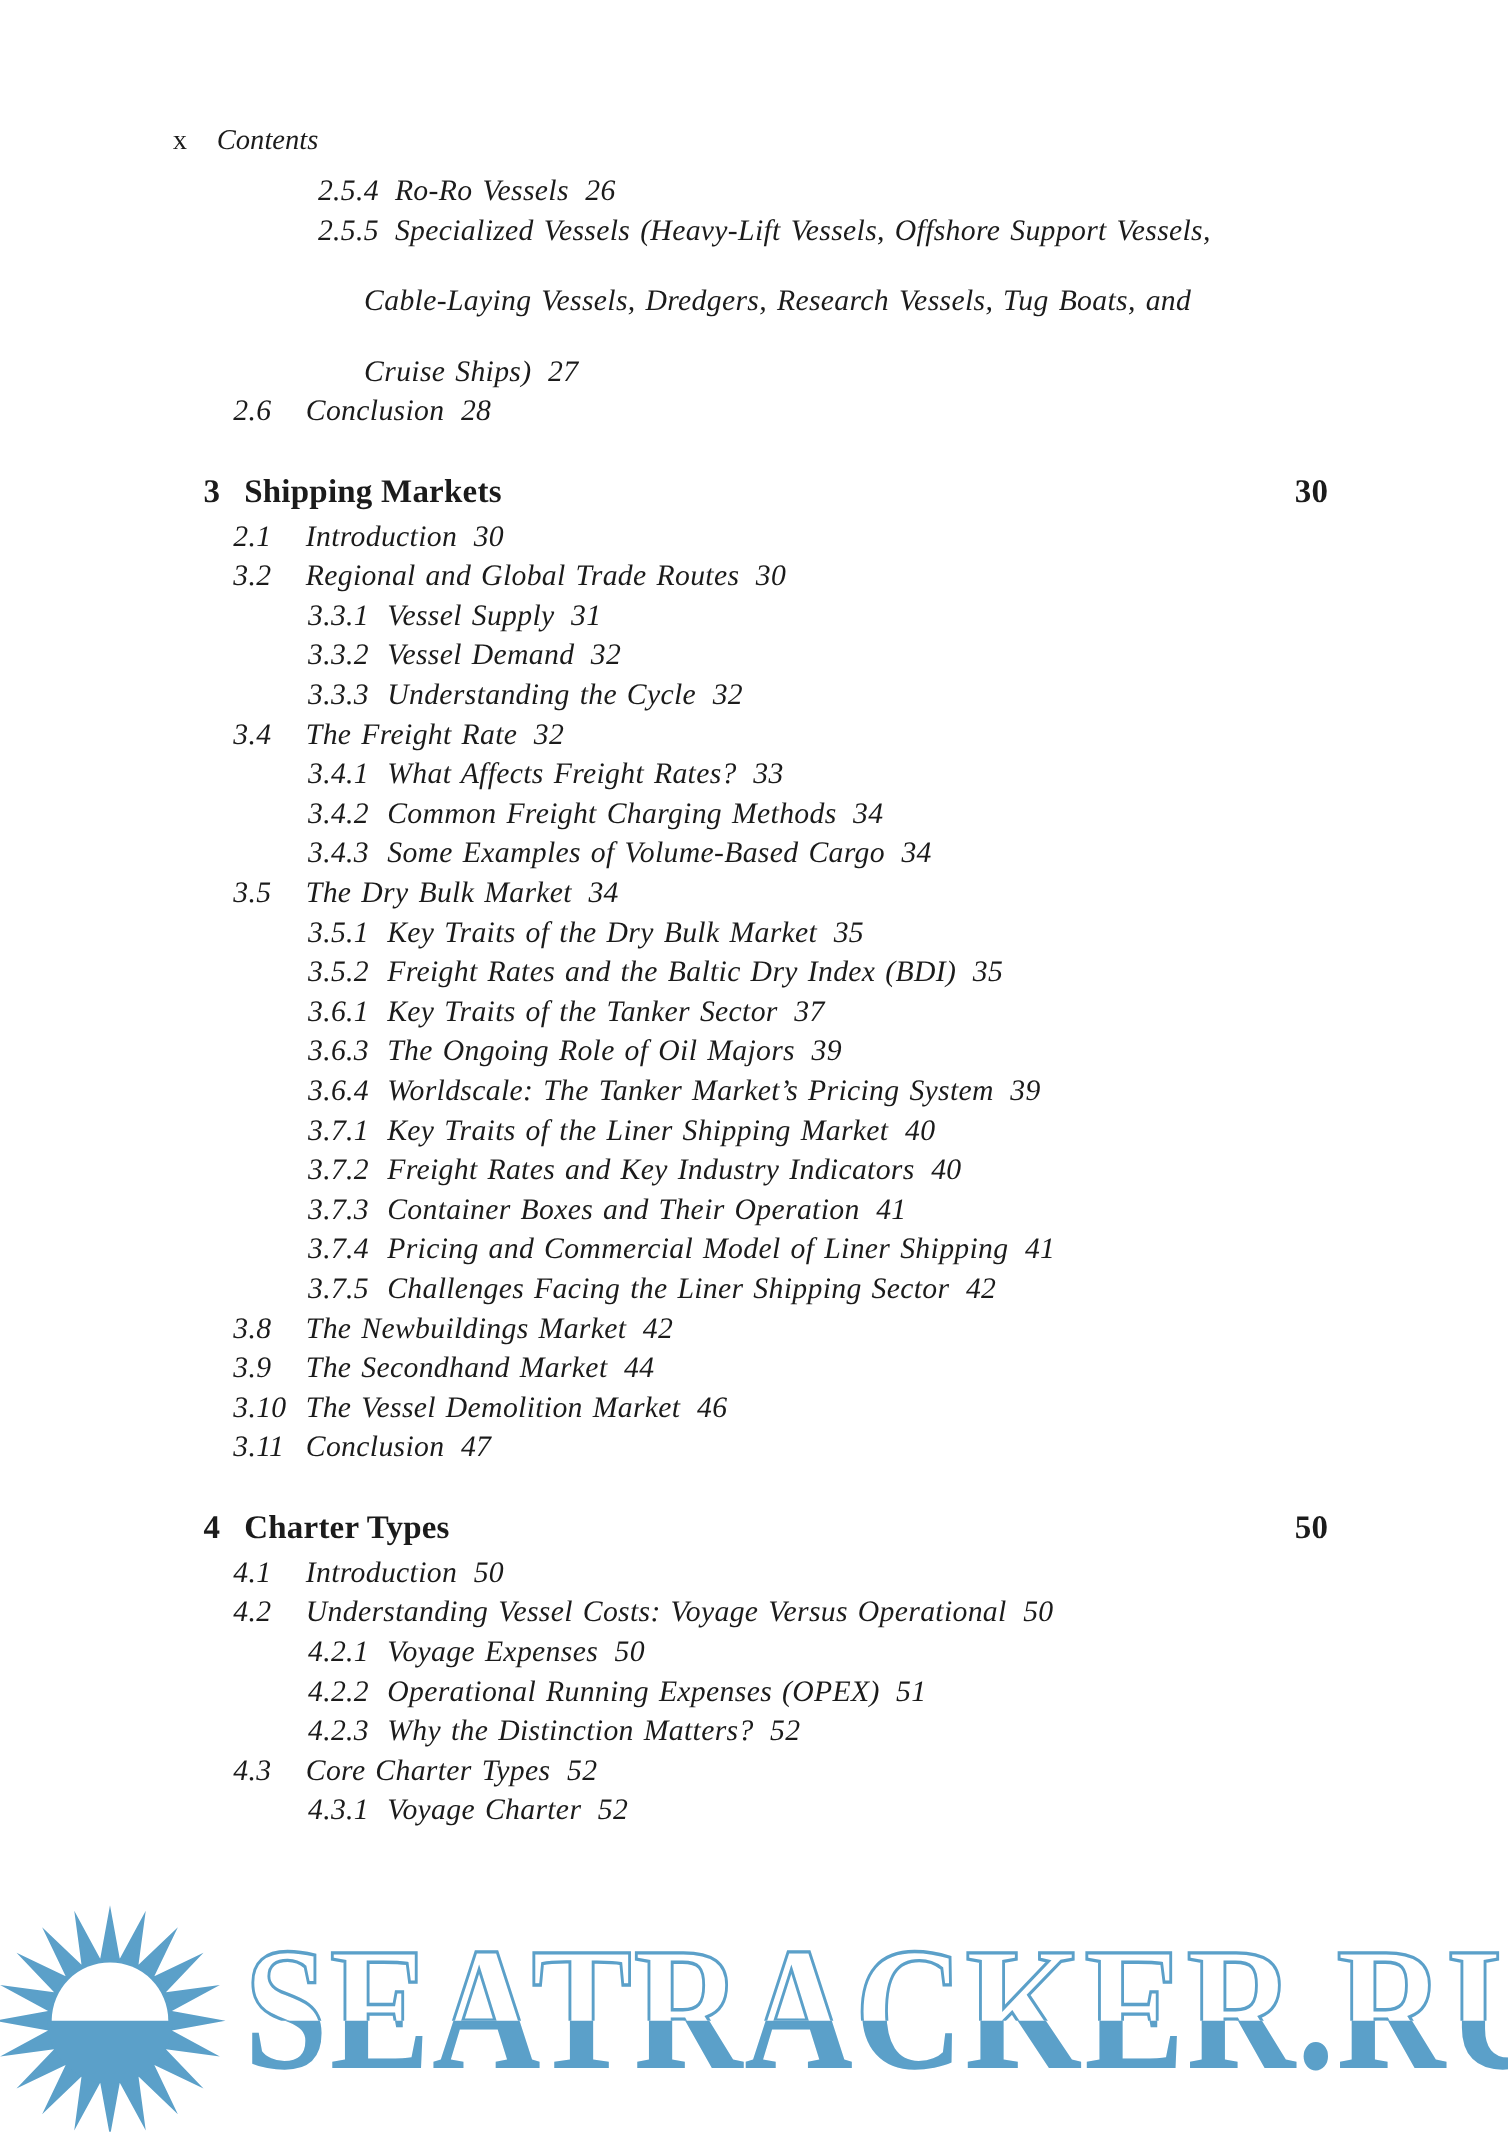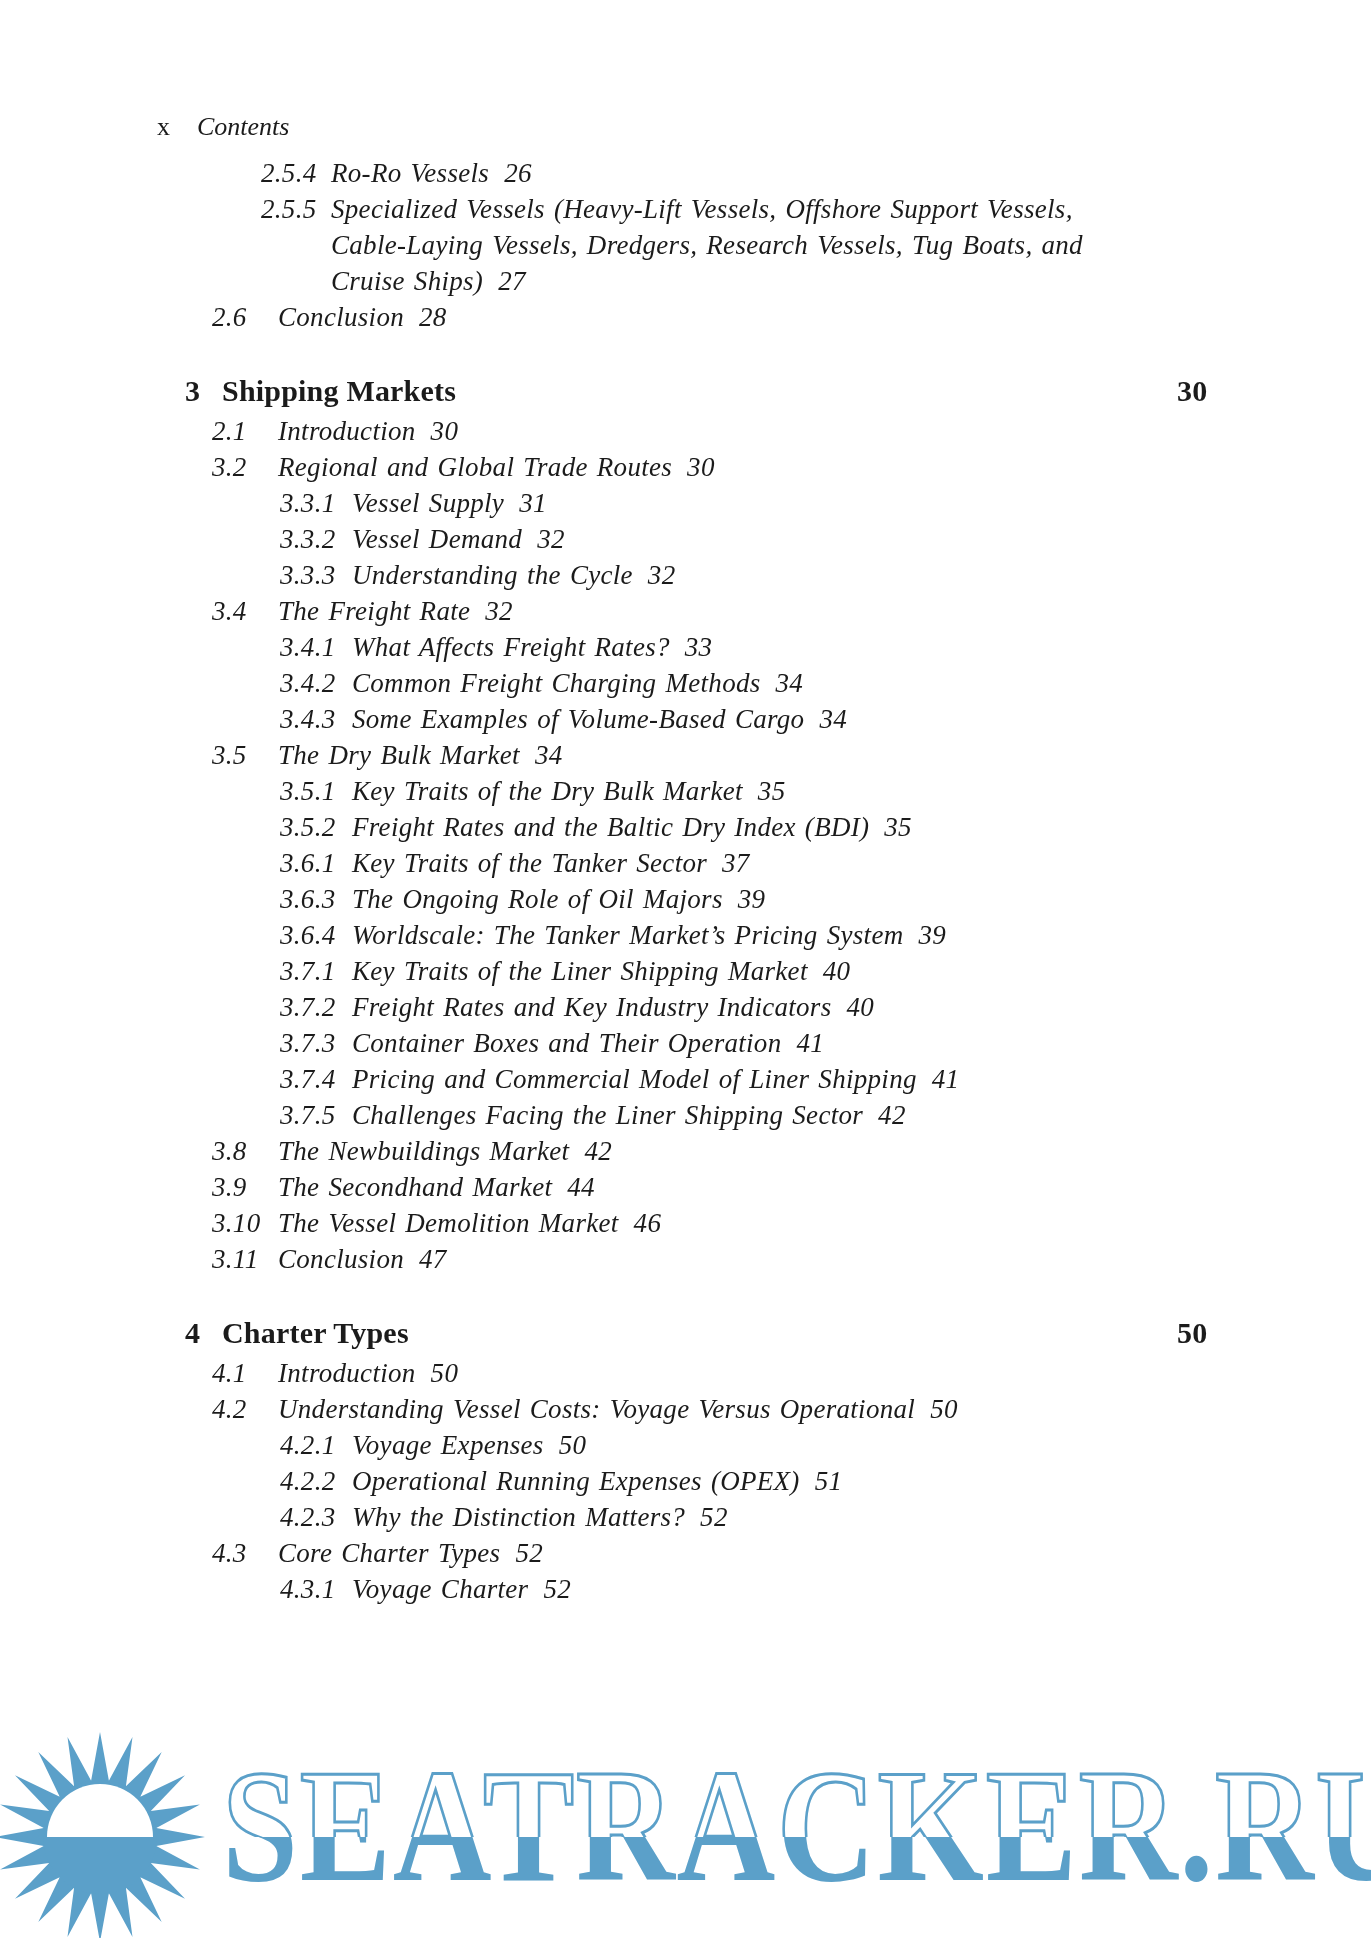--- a/index.html
+++ b/index.html
@@ -13,23 +13,23 @@
   #pagehead .folio{position:absolute;left:157px;font-style:normal;}
   #pagehead .htitle{position:absolute;left:197px;font-style:italic;}
   
   #tocbody{position:absolute;top:155px;left:0;width:100%;}
   .row{position:relative;line-height:36px;font-size:27px;font-style:italic;letter-spacing:.3px;word-spacing:2px;white-space:nowrap;}
   .row .num{position:absolute;}
   .row.section{padding-left:278px;}
   .row.section .num{left:212px;}
   .row.subsection{padding-left:352px;}
   .row.subsection .num{left:280px;}
-  .row.ch2sub{padding-left:331px;}
+  .row.ch2sub{padding-left:331px;margin-left:28px;}
   .row.ch2sub .num{left:261px;}
-  .row.cont{padding-left:331px;}
+  .row.cont{padding-left:331px;margin-top:28px;}
   .pg{margin-left:15px;}
   .chapter{position:relative;line-height:44px;margin-top:34px;font-size:30px;font-weight:bold;font-style:normal;padding-left:222px;letter-spacing:.2px;white-space:nowrap;}
   .chapter .ch-num{position:absolute;left:185px;}
   .chapter .ch-pg{position:absolute;left:1177px;}
   
   #watermark{position:absolute;left:222px;top:1746px;height:190px;width:1160px;pointer-events:none;}
   .wm-layer{
     position:absolute;left:0;top:0;white-space:nowrap;
     font-family:"Liberation Serif",serif;font-weight:bold;
     font-size:160px;line-height:1;letter-spacing:2px;

